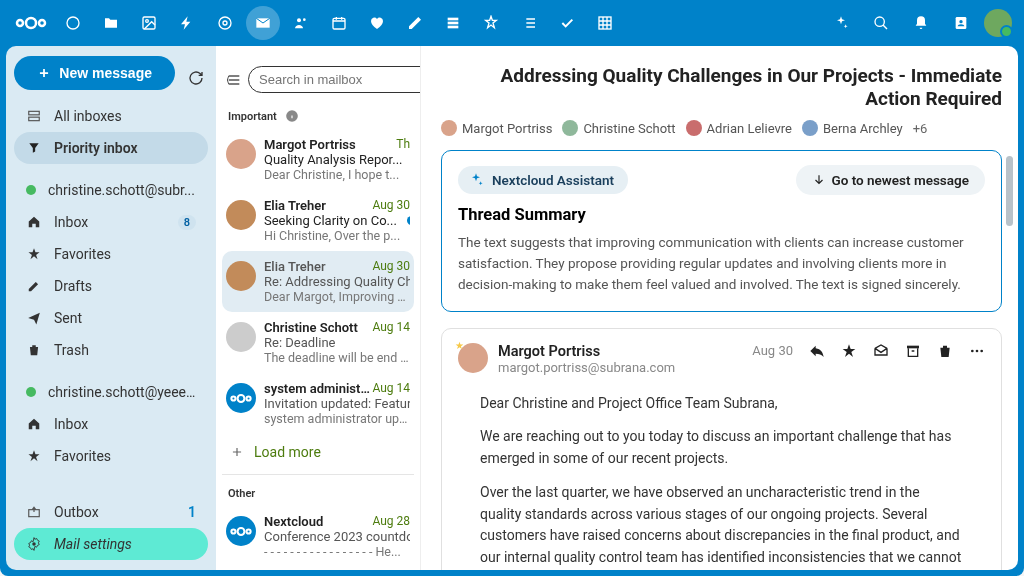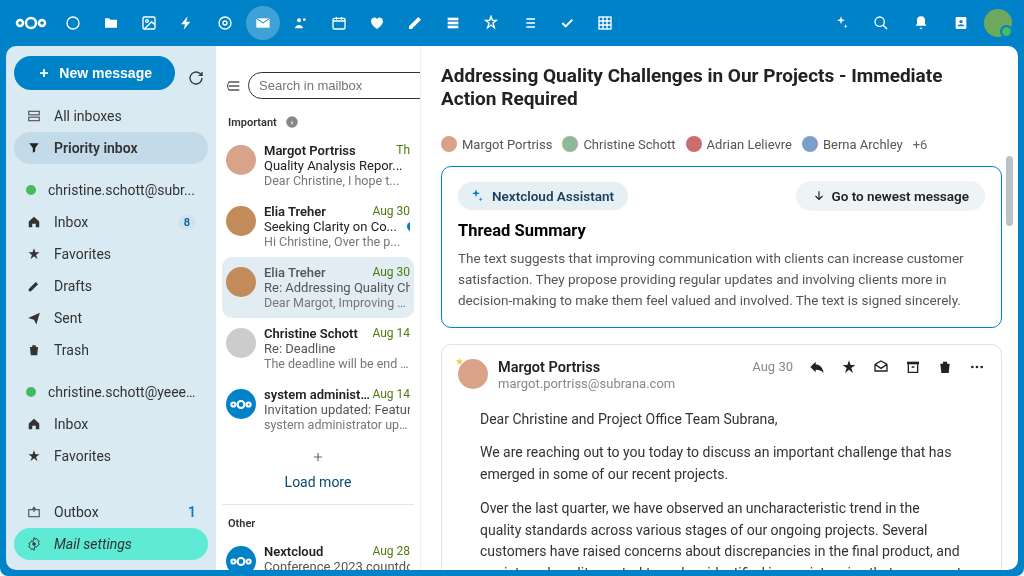--- a/index.html
+++ b/index.html
@@ -24,43 +24,43 @@
   .nav-item { display: flex; align-items: center; gap: 12px; padding: 8px 12px; border-radius: 18px; cursor: pointer; font-size: 14px; color: #333; }
   .nav-item.active { background: #c3dae8; font-weight: 600; }
   .nav-item .icon { width: 16px; height: 16px; display: flex; align-items: center; justify-content: center; }
   .nav-item .label { flex: 1; white-space: nowrap; overflow: hidden; text-overflow: ellipsis;}
   .nav-item .badge { background: #cfe3ef; color: #0060a3; font-size: 11px; font-weight: 600; padding: 1px 6px; border-radius: 9px; }
   .dot { width: 10px; height: 10px; border-radius: 50%; background: #46ba61; flex-shrink:0;}
   .nav-sep { height: 10px; }
   .sidebar-bottom { margin-top: auto; }
   .nav-item-white { background: #5eead4; font-style: italic; }
   
-  .list-pane { width: 205px; background: #fff; padding: 26px 6px 0 6px; overflow-y: auto; border-right: 1px solid #eee; }
+  .list-pane { width: 205px; background: #fff; padding: 20px 6px 0 6px; overflow-y: auto; border-right: 1px solid #eee; }
   .list-header { display: flex; align-items: center; gap: 6px; margin-bottom: 8px; padding: 0 4px;}
   .list-collapse-icon { width: 22px; height: 22px; display:flex; align-items:center; justify-content:center; cursor:pointer; color:#555;}
   .search-box { flex: 1; border: 1.5px solid #333; border-radius: 16px; padding: 5px 10px; font-size: 13px; outline: none; }
   .section-title { font-size: 11px; font-weight: 600; color: #333; padding: 8px 6px 6px 6px; display:flex; align-items:center; gap:8px;}
   .msg-item { display: flex; gap: 8px; padding: 8px 4px; border-radius: 10px; cursor: pointer; }
   .msg-item.selected { background: #e1ecf3; }
   .msg-avatar { width: 30px; height: 30px; border-radius: 50%; flex-shrink: 0; background: #ccc; position: relative; margin-top: 2px; overflow: hidden; }
   .msg-avatar.star::before { content: "★"; position: absolute; top: -4px; left: -4px; font-size: 10px; color: #f7c948; z-index: 2; }
   .msg-avatar-initials { width:30px; height:30px; display:flex; align-items:center; justify-content:center; font-size:12px; font-weight:600; color:#d05b5b; background:#fff; border:1px solid #e5e5e5;margin-top:39px;}
   .msg-body { flex: 1; min-width: 0; }
   .msg-row1 { display: flex; justify-content: space-between; font-size: 13px; }
   .msg-sender { font-weight: 600; color: #222; white-space: nowrap; overflow: hidden; text-overflow: ellipsis; }
   .msg-date { color: #4d7c0f; font-size: 12px; flex-shrink:0; }
   .msg-subject { font-size: 13px; font-weight: 400; color: #222; white-space: nowrap; overflow: hidden; text-overflow: ellipsis; display:flex; align-items:center; gap:6px;}
   .msg-subject.read { font-weight: 400; color: #555; }
   .msg-preview { font-size: 12.5px; color: #777; white-space: nowrap; overflow: hidden; text-overflow: ellipsis; }
   .unread-dot { width: 9px; height: 9px; border-radius: 50%; background: #0082c9; flex-shrink: 0; margin-left: 4px;}
-  .load-more { display: flex; align-items: center; gap: 10px; padding: 10px 8px; color: #0c4a6e; font-size: 14px; cursor: pointer; flex-direction: column; }
+  .load-more { display: flex; align-items: center; gap: 10px; padding: 10px 8px; color: #4d7c0f; font-size: 14px; cursor: pointer; }
   .divider { border: none; border-top: 1px solid #e5e5e5; margin: 4px 0; }
 
   .content-pane { flex: 1; background: #fff; border-radius: 0 10px 10px 0; padding: 18px 16px 0 20px; overflow-y: auto; position: relative;}
-  .thread-title { font-size: 19px; font-weight: 700; color: #222; margin-bottom: 26px; }
+  .thread-title { font-size: 19px; font-weight: 700; color: #222; margin-bottom: 10px; text-align: right; }
   .participants { display: flex; align-items: center; gap: 10px; margin-bottom: 14px; }
   .participant { display: flex; align-items: center; gap: 5px; font-size: 13px; color: #555; }
   .part-avatar { width: 16px; height: 16px; border-radius: 50%; background: #999; }
   .more-count { font-size: 13px; color: #666; }
   
   .assistant-box { border: 1.5px solid #0082c9; border-radius: 10px; padding: 14px 16px 16px 16px; margin-bottom: 16px; }
   .assistant-header { display: flex; justify-content: space-between; align-items: center; margin-bottom: 10px; }
   .assistant-label { display: flex; align-items: center; gap: 8px; background: #e6eff4; padding: 6px 14px 6px 10px; border-radius: 18px; font-size: 13.5px; font-weight: 600; color: #1a3f5c; }
   .newest-btn { display: flex; align-items: center; gap: 6px; background: #eef3f6; padding: 7px 16px; border-radius: 18px; font-size: 13.5px; font-weight: 600; color: #222; cursor: pointer; }
   .summary-title { font-size: 16.5px; font-weight: 700; margin-bottom: 8px; }

